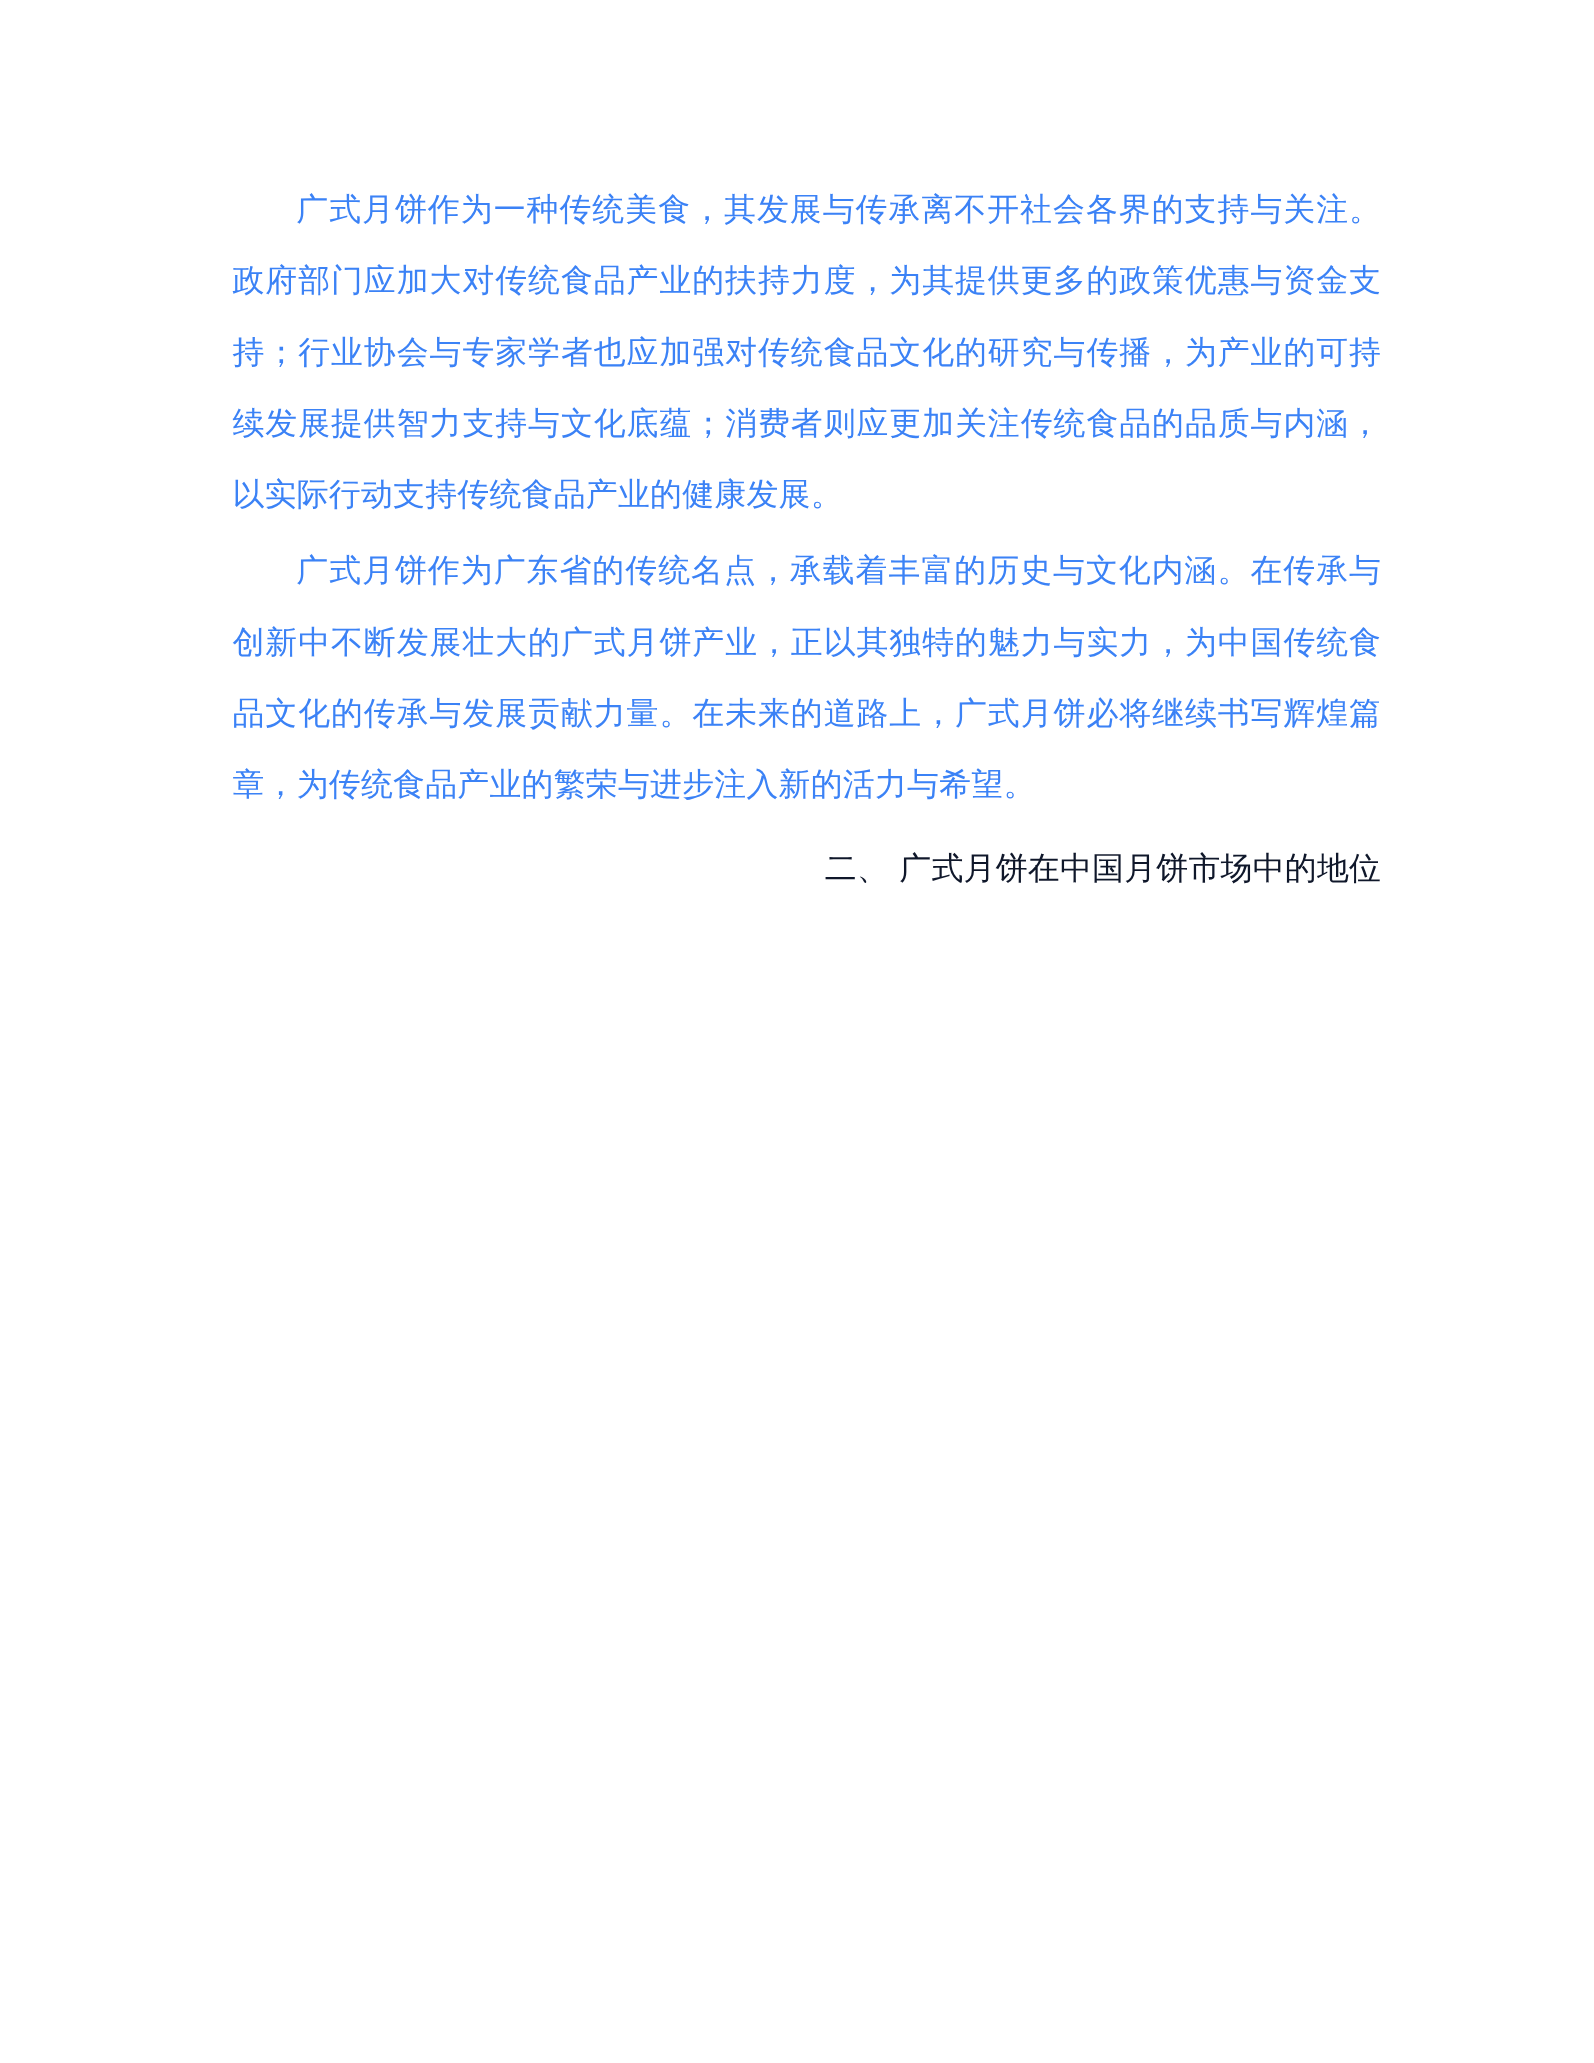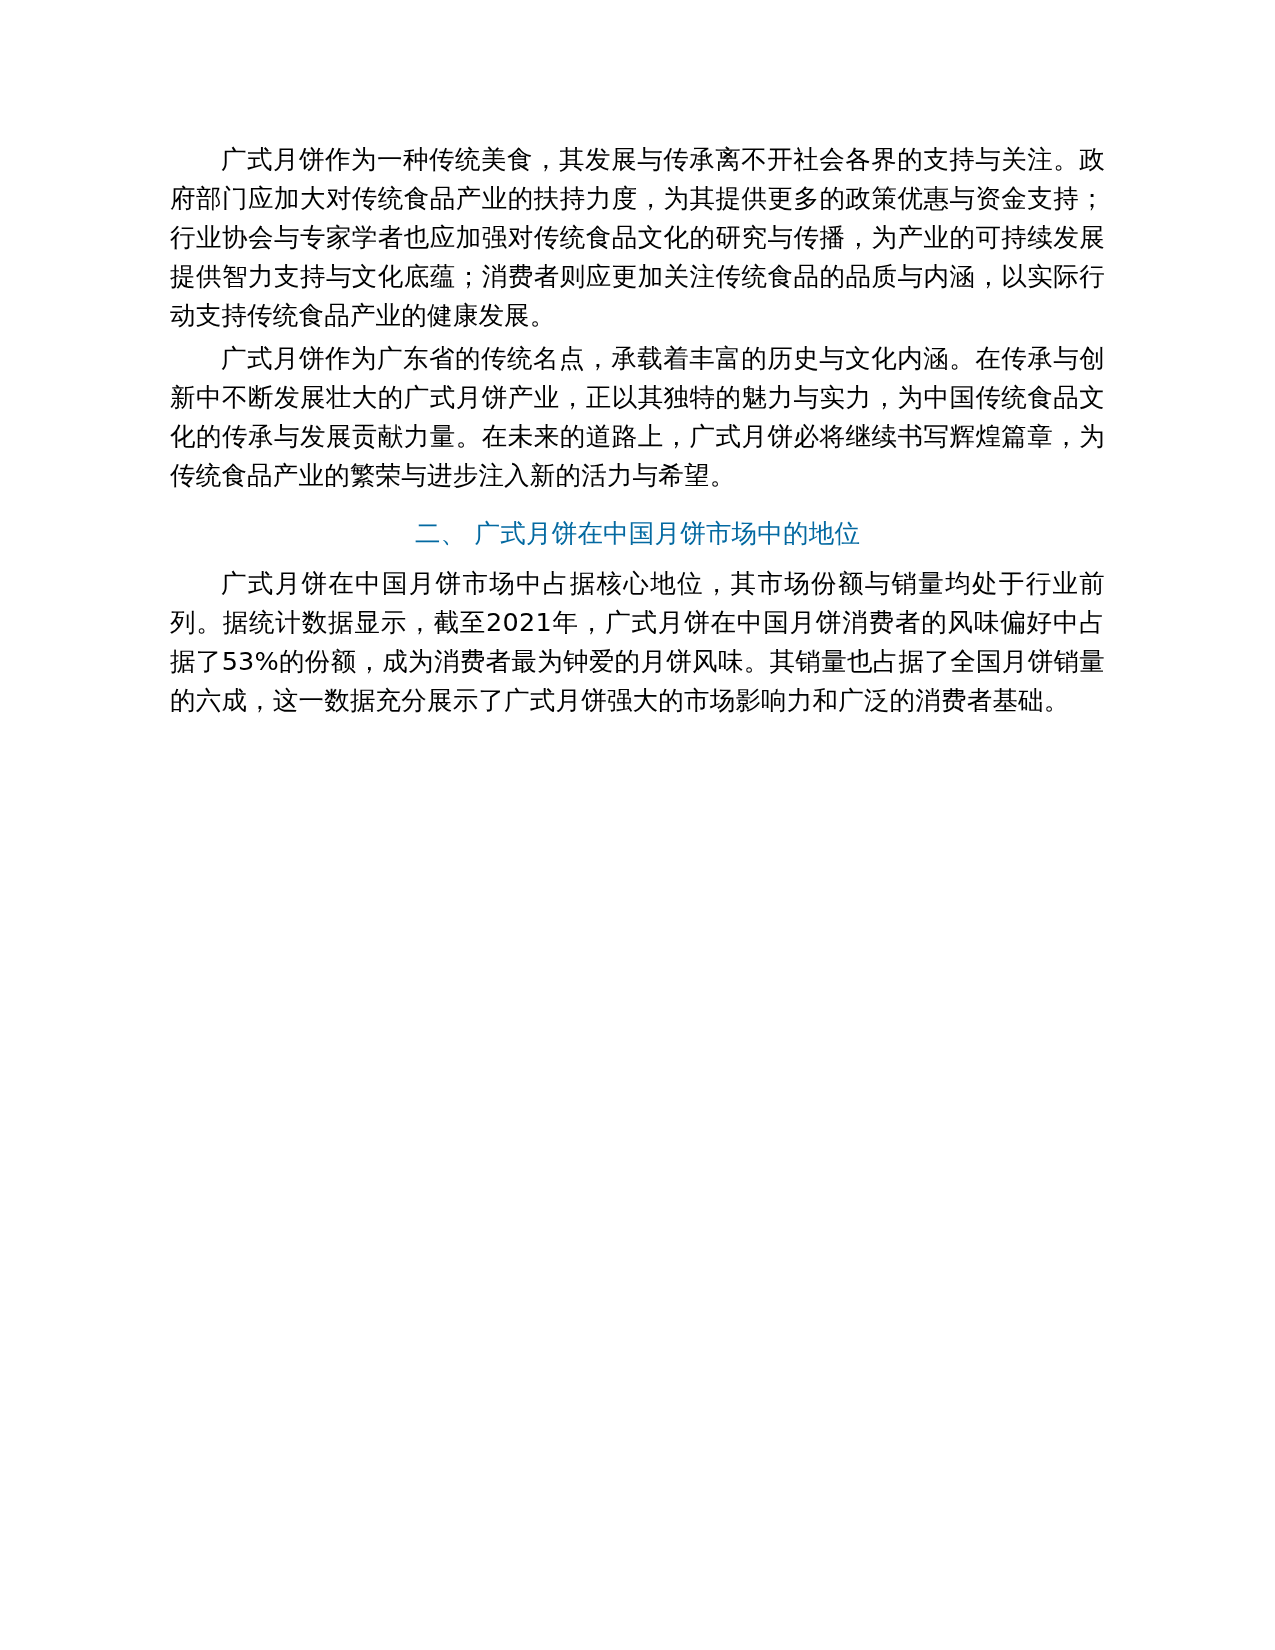--- a/index.html
+++ b/index.html
@@ -18,49 +18,48 @@
     width: 1275px;
     height: 1650px;
     box-sizing: border-box;
     padding: 140px 170px 90px 170px;
     background: #ffffff;
   }
   .doc-body {
     width: 935px;
   }
   p.para {
-    margin: 0 0 4px 0;
+    margin: 0 0 4px 16px;
     font-size: 25.5px;
-    line-height: 39px;
+    line-height: 57px;
     text-align: justify;
     text-justify: inter-ideograph;
     letter-spacing: 0.2px;
-    color: #000000;
+    color: #3b82f6;
     text-indent: 2em;
   }
   p.heading {
     margin: 10px 0 2px 0;
     font-size: 25.5px;
     line-height: 57px;
-    text-align: center;
+    text-align: right;
     letter-spacing: 0.2px;
-    color: #0369a1;
+    color: #0f172a;
     text-indent: 0;
   }
 </style>
 </head>
 <body>
 
 <div class="page">
   <div class="doc-body">
 
     <p class="para">广式月饼作为一种传统美食，其发展与传承离不开社会各界的支持与关注。政府部门应加大对传统食品产业的扶持力度，为其提供更多的政策优惠与资金支持；行业协会与专家学者也应加强对传统食品文化的研究与传播，为产业的可持续发展提供智力支持与文化底蕴；消费者则应更加关注传统食品的品质与内涵，以实际行动支持传统食品产业的健康发展。</p>
 
     <p class="para">广式月饼作为广东省的传统名点，承载着丰富的历史与文化内涵。在传承与创新中不断发展壮大的广式月饼产业，正以其独特的魅力与实力，为中国传统食品文化的传承与发展贡献力量。在未来的道路上，广式月饼必将继续书写辉煌篇章，为传统食品产业的繁荣与进步注入新的活力与希望。</p>
 
     <p class="heading">二、 广式月饼在中国月饼市场中的地位</p>
 
-    <p class="para">广式月饼在中国月饼市场中占据核心地位，其市场份额与销量均处于行业前列。据统计数据显示，截至2021年，广式月饼在中国月饼消费者的风味偏好中占据了53%的份额，成为消费者最为钟爱的月饼风味。其销量也占据了全国月饼销量的六成，这一数据充分展示了广式月饼强大的市场影响力和广泛的消费者基础。</p>
 
 
 
   </div>
 </div>
 
 </body></html>

